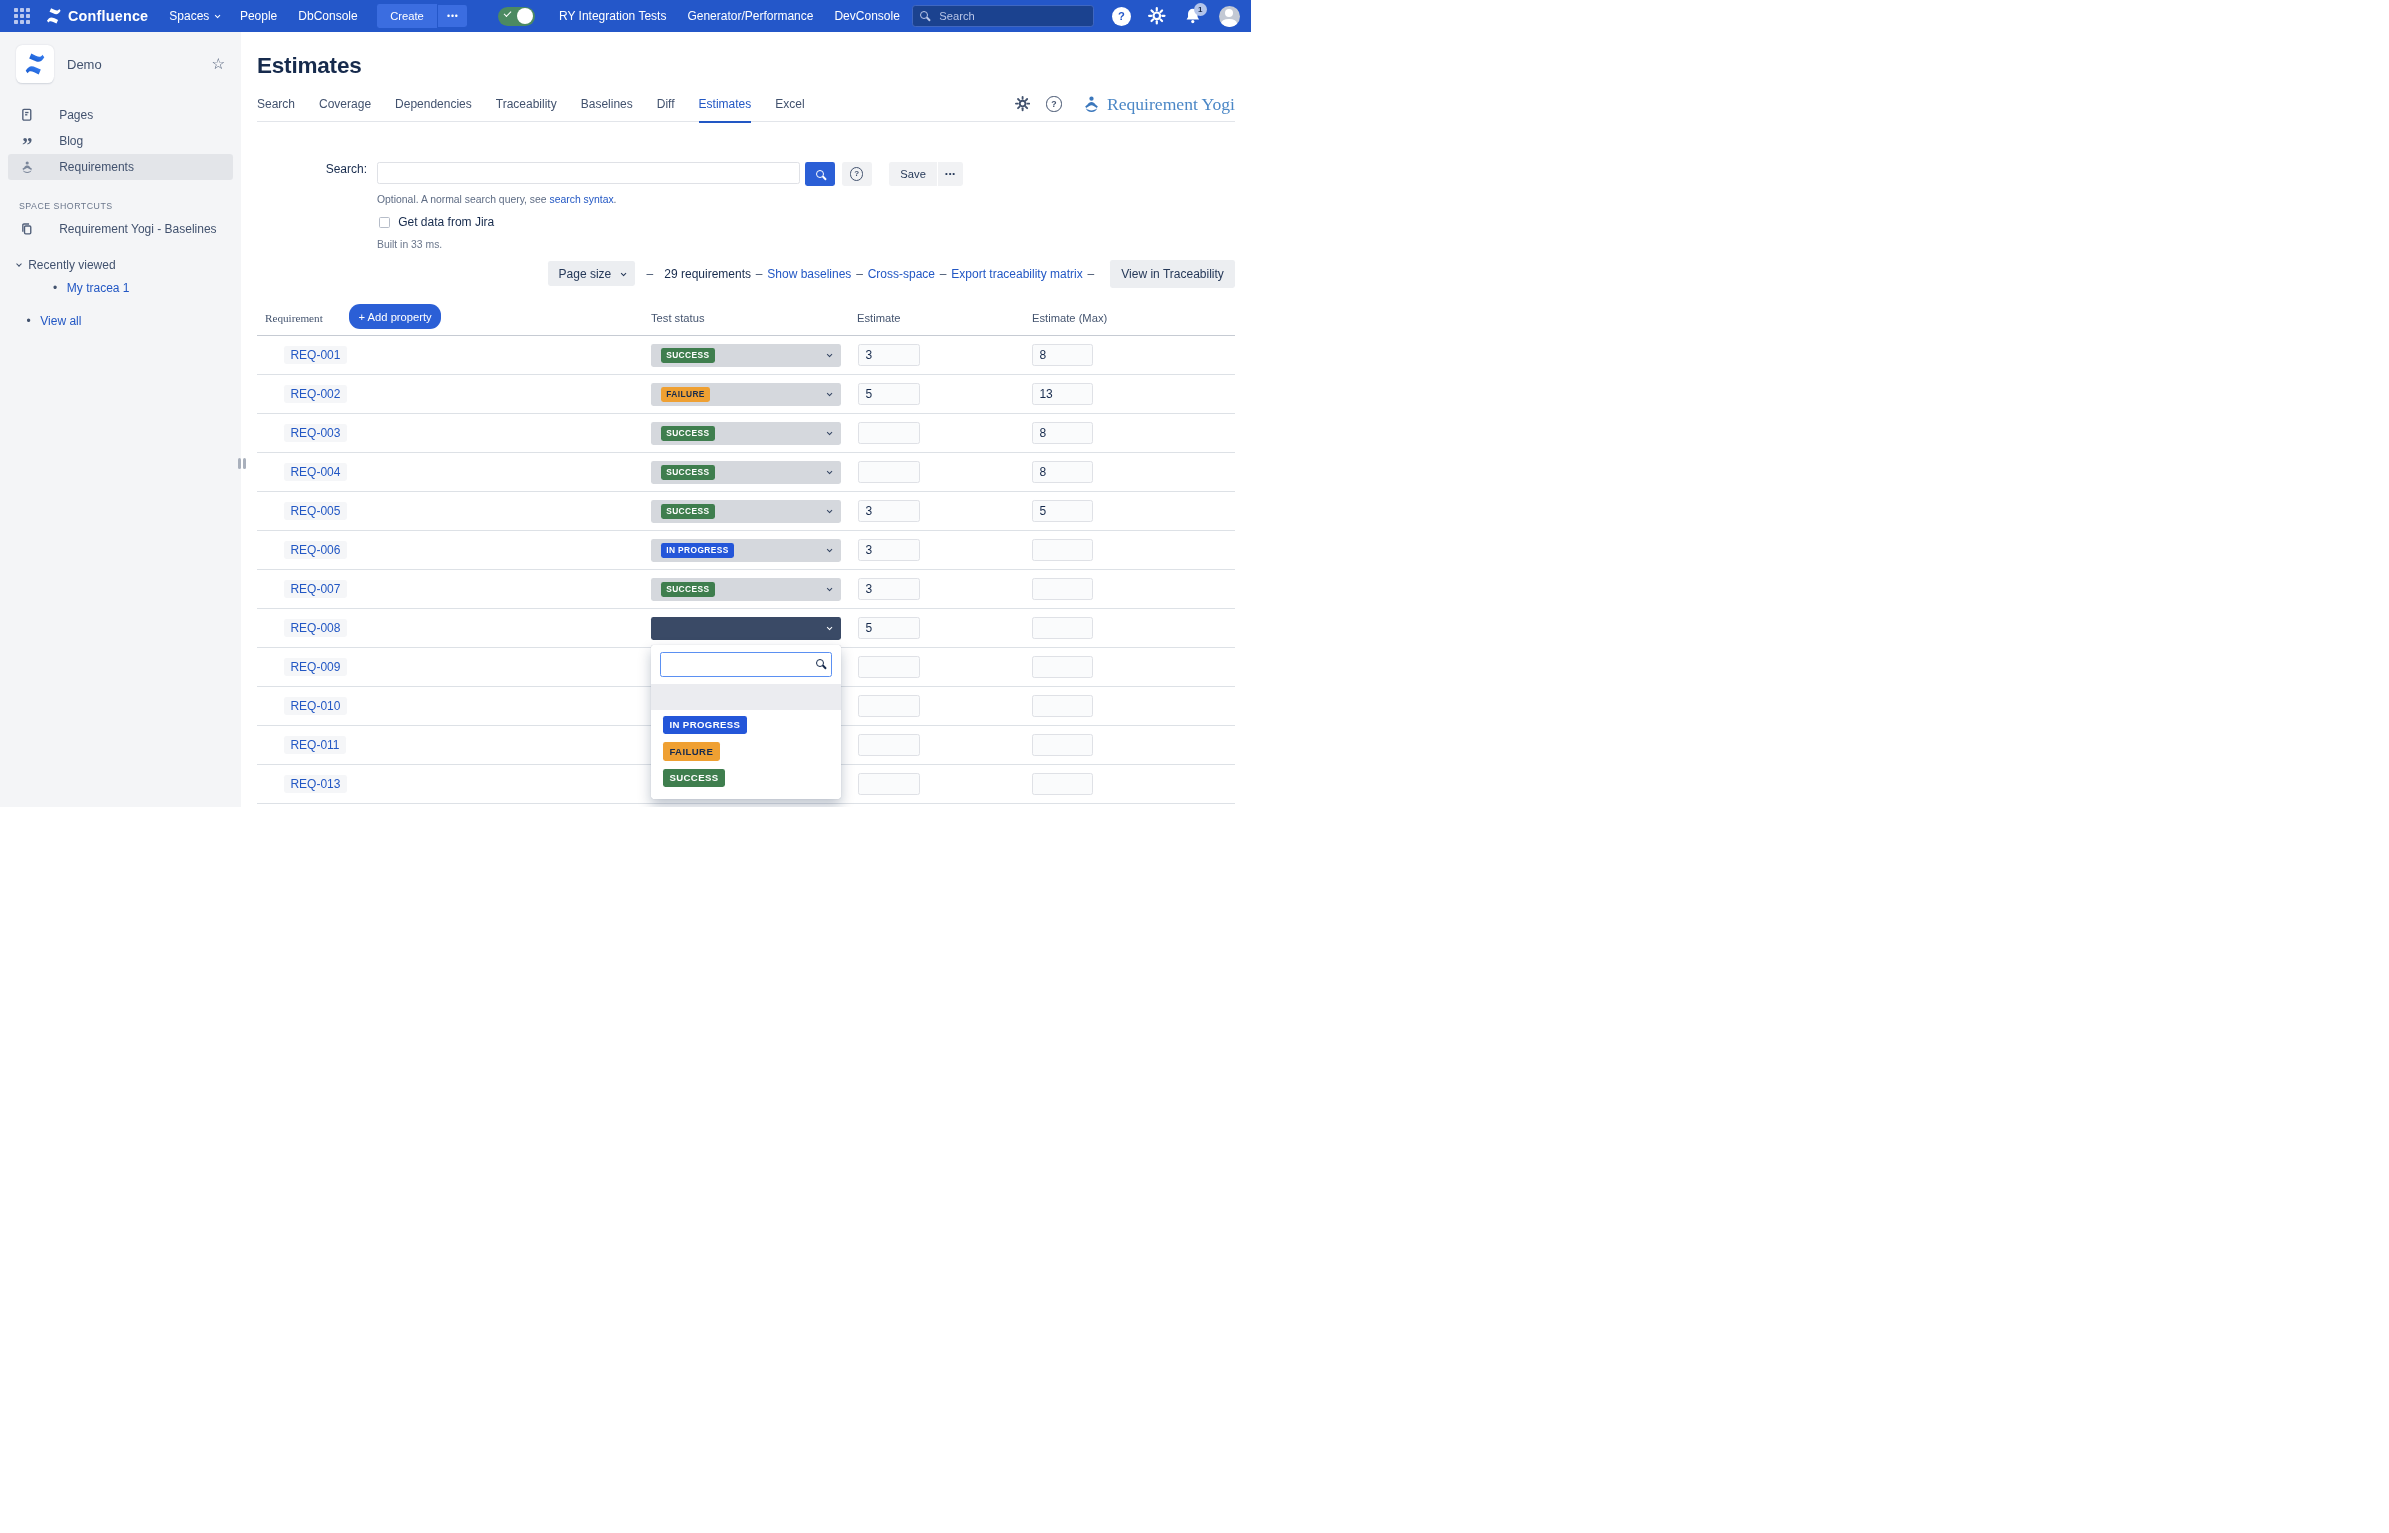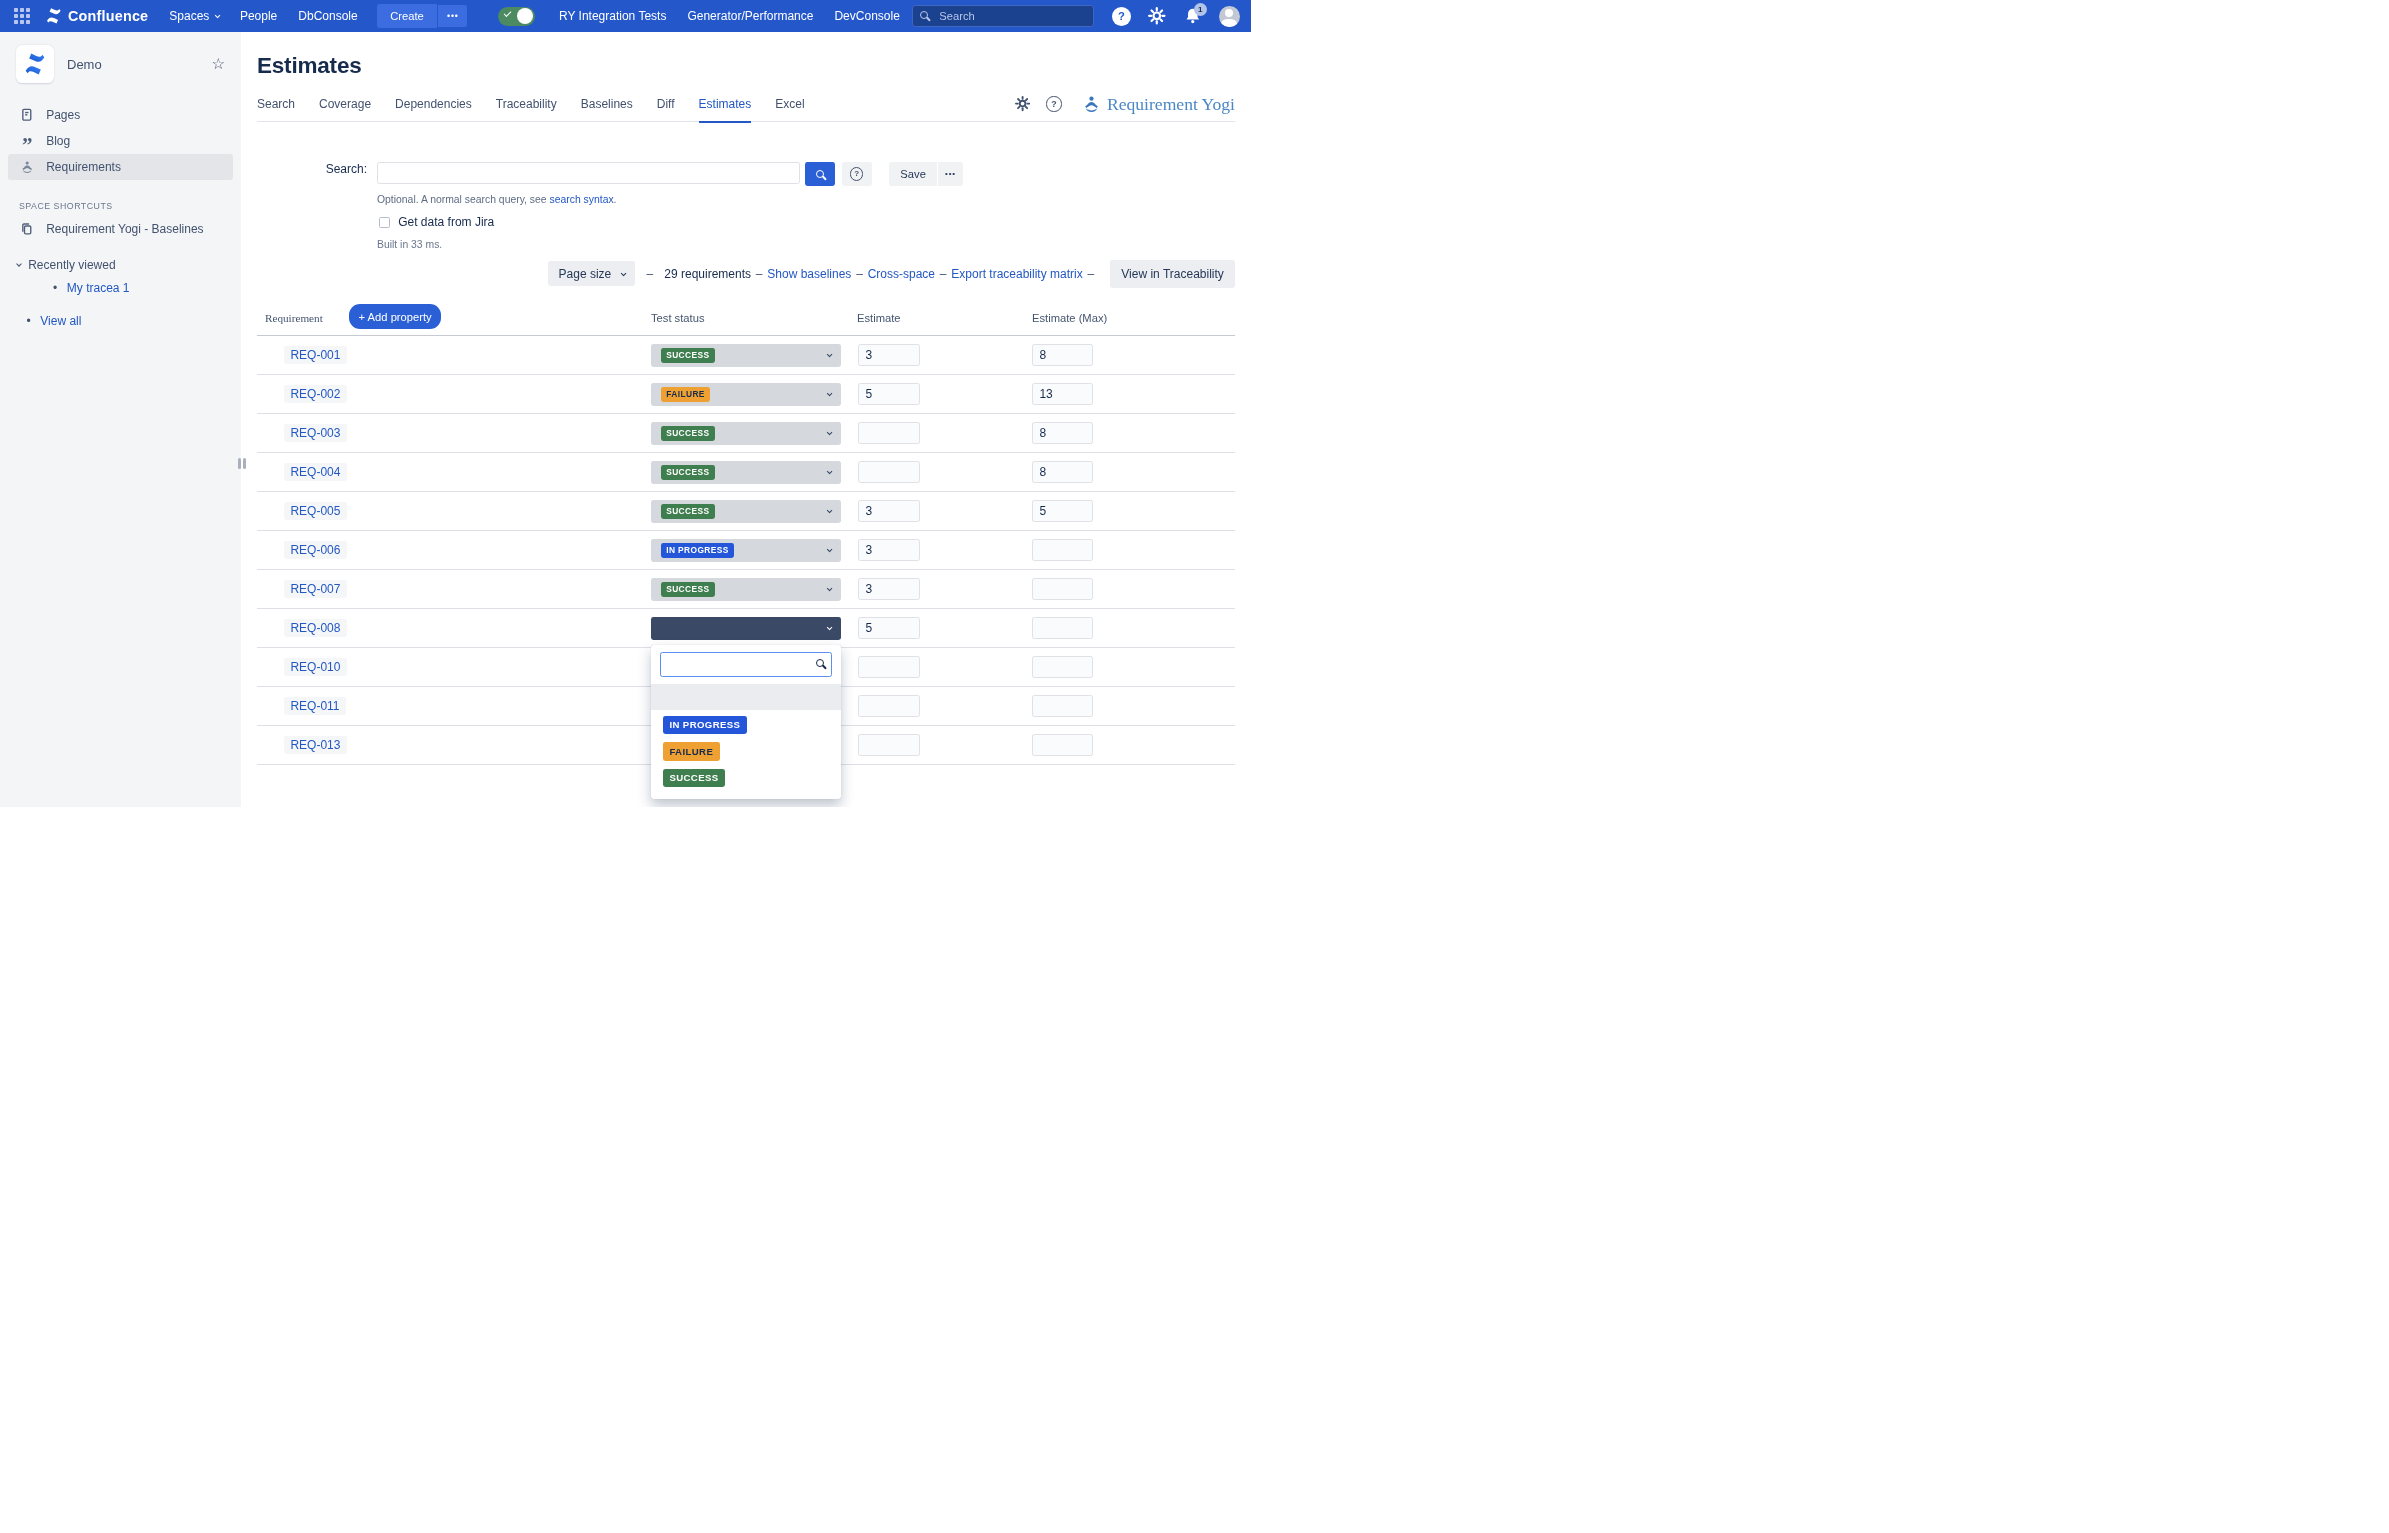--- a/index.html
+++ b/index.html
@@ -46,21 +46,21 @@
 
   
   .sidebar { position:absolute; left:0; top:32px; width:241px; bottom:0; background:#f4f5f7; }
   .space-header { display:flex; align-items:center; padding:13px 16px 0 16px; }
   .tile { width:38px; height:38px; background:#fff; border-radius:6.4px; display:flex; align-items:center; justify-content:center;
           box-shadow:0 0.8px 1.6px rgba(9,30,66,.15); }
   .tile svg { width:24px; height:24px; }
   .space-name { margin-left:13px; font-size:13px; color:#42526e; flex:1; }
   .star { color:#42526e; font-size:15.2px; line-height:1; cursor:pointer; }
   .snav { margin-top:19px; display:flex; flex-direction:column; }
-  .snav-item { display:flex; align-items:center; gap:11px; height:26px; margin:0 8px; padding-left:11.2px; border-radius:3.2px;
+  .snav-item { display:flex; align-items:center; gap:24px; height:26px; margin:0 8px; padding-left:11.2px; border-radius:3.2px;
                color:#42526e; font-size:12px; cursor:pointer; }
   .snav-item.active { background:#e3e5e9; }
   .snav-ico { width:16px; display:flex; justify-content:center; color:#505f79; }
   .quote-glyph { font-family:"Liberation Serif","DejaVu Serif",serif; font-weight:700; font-size:21px; line-height:8px; margin-top:8px; }
   .sec-title { margin:21px 0 4.8px 19px; font-size:8.8px; font-weight:400; color:#6b778c; letter-spacing:0.5px; }
   .sec-title.est { margin-top:22.5px; }
   .recent-head { margin:16px 0 0 17px; display:flex; align-items:center; gap:7.2px; color:#42526e; font-size:12px; cursor:pointer; }
   .recent-item { margin:9.6px 0 0 53px; font-size:12px; display:flex; align-items:center; gap:9.6px; }
   .view-all { margin:19px 0 0 26.5px; font-size:12px; display:flex; align-items:center; gap:9.6px; }
   .bullet { color:#42526e; font-size:12px; }
@@ -479,20 +479,27 @@
                 <div class="dd-opt">
                   <span class="badge dd-badge failure">FAILURE</span>
                 </div>
                 <div class="dd-opt">
                   <span class="badge dd-badge success">SUCCESS</span>
                 </div>
               </div>
     </div>
   </div>
 
+  <div class="trow">
+    <a class="key-chip">REQ-009</a>
+
+    <input class="est" style="">
+    <input class="max" style="">
+
+  </div>
 
   <div class="trow">
     <a class="key-chip">REQ-010</a>
 
     <input class="est" style="">
     <input class="max" style="">
 
   </div>
 
   <div class="trow">

